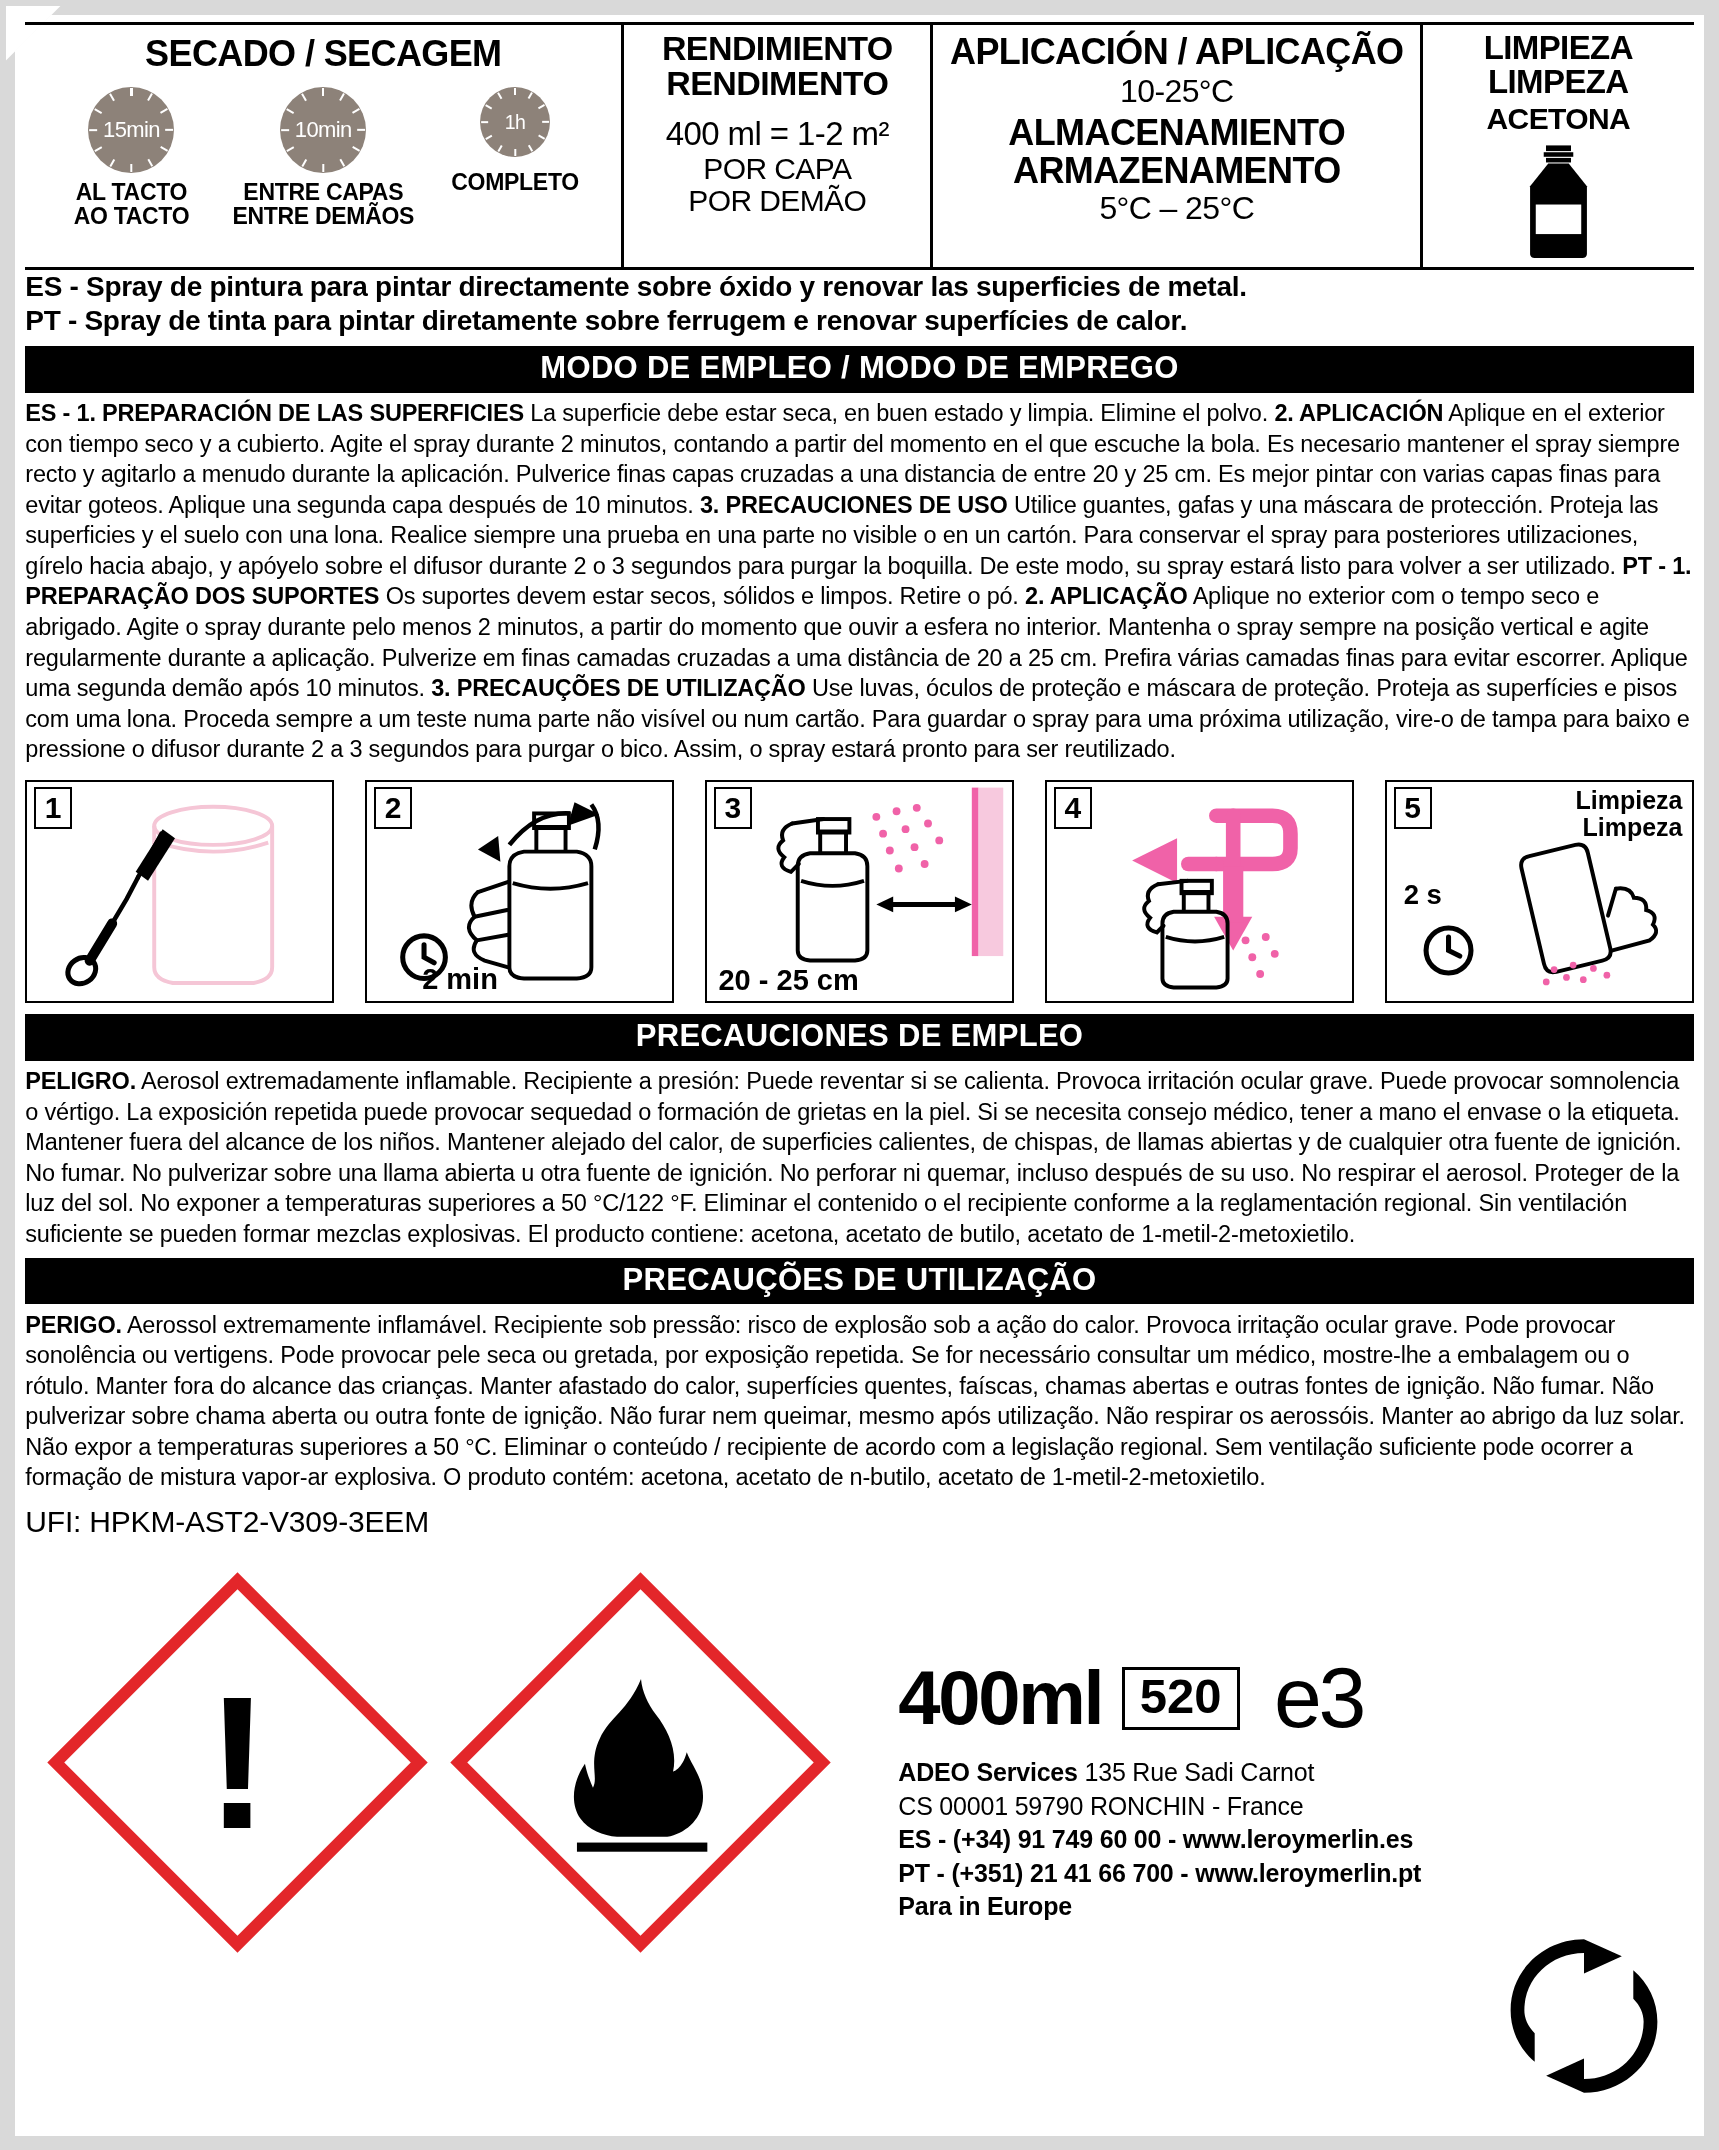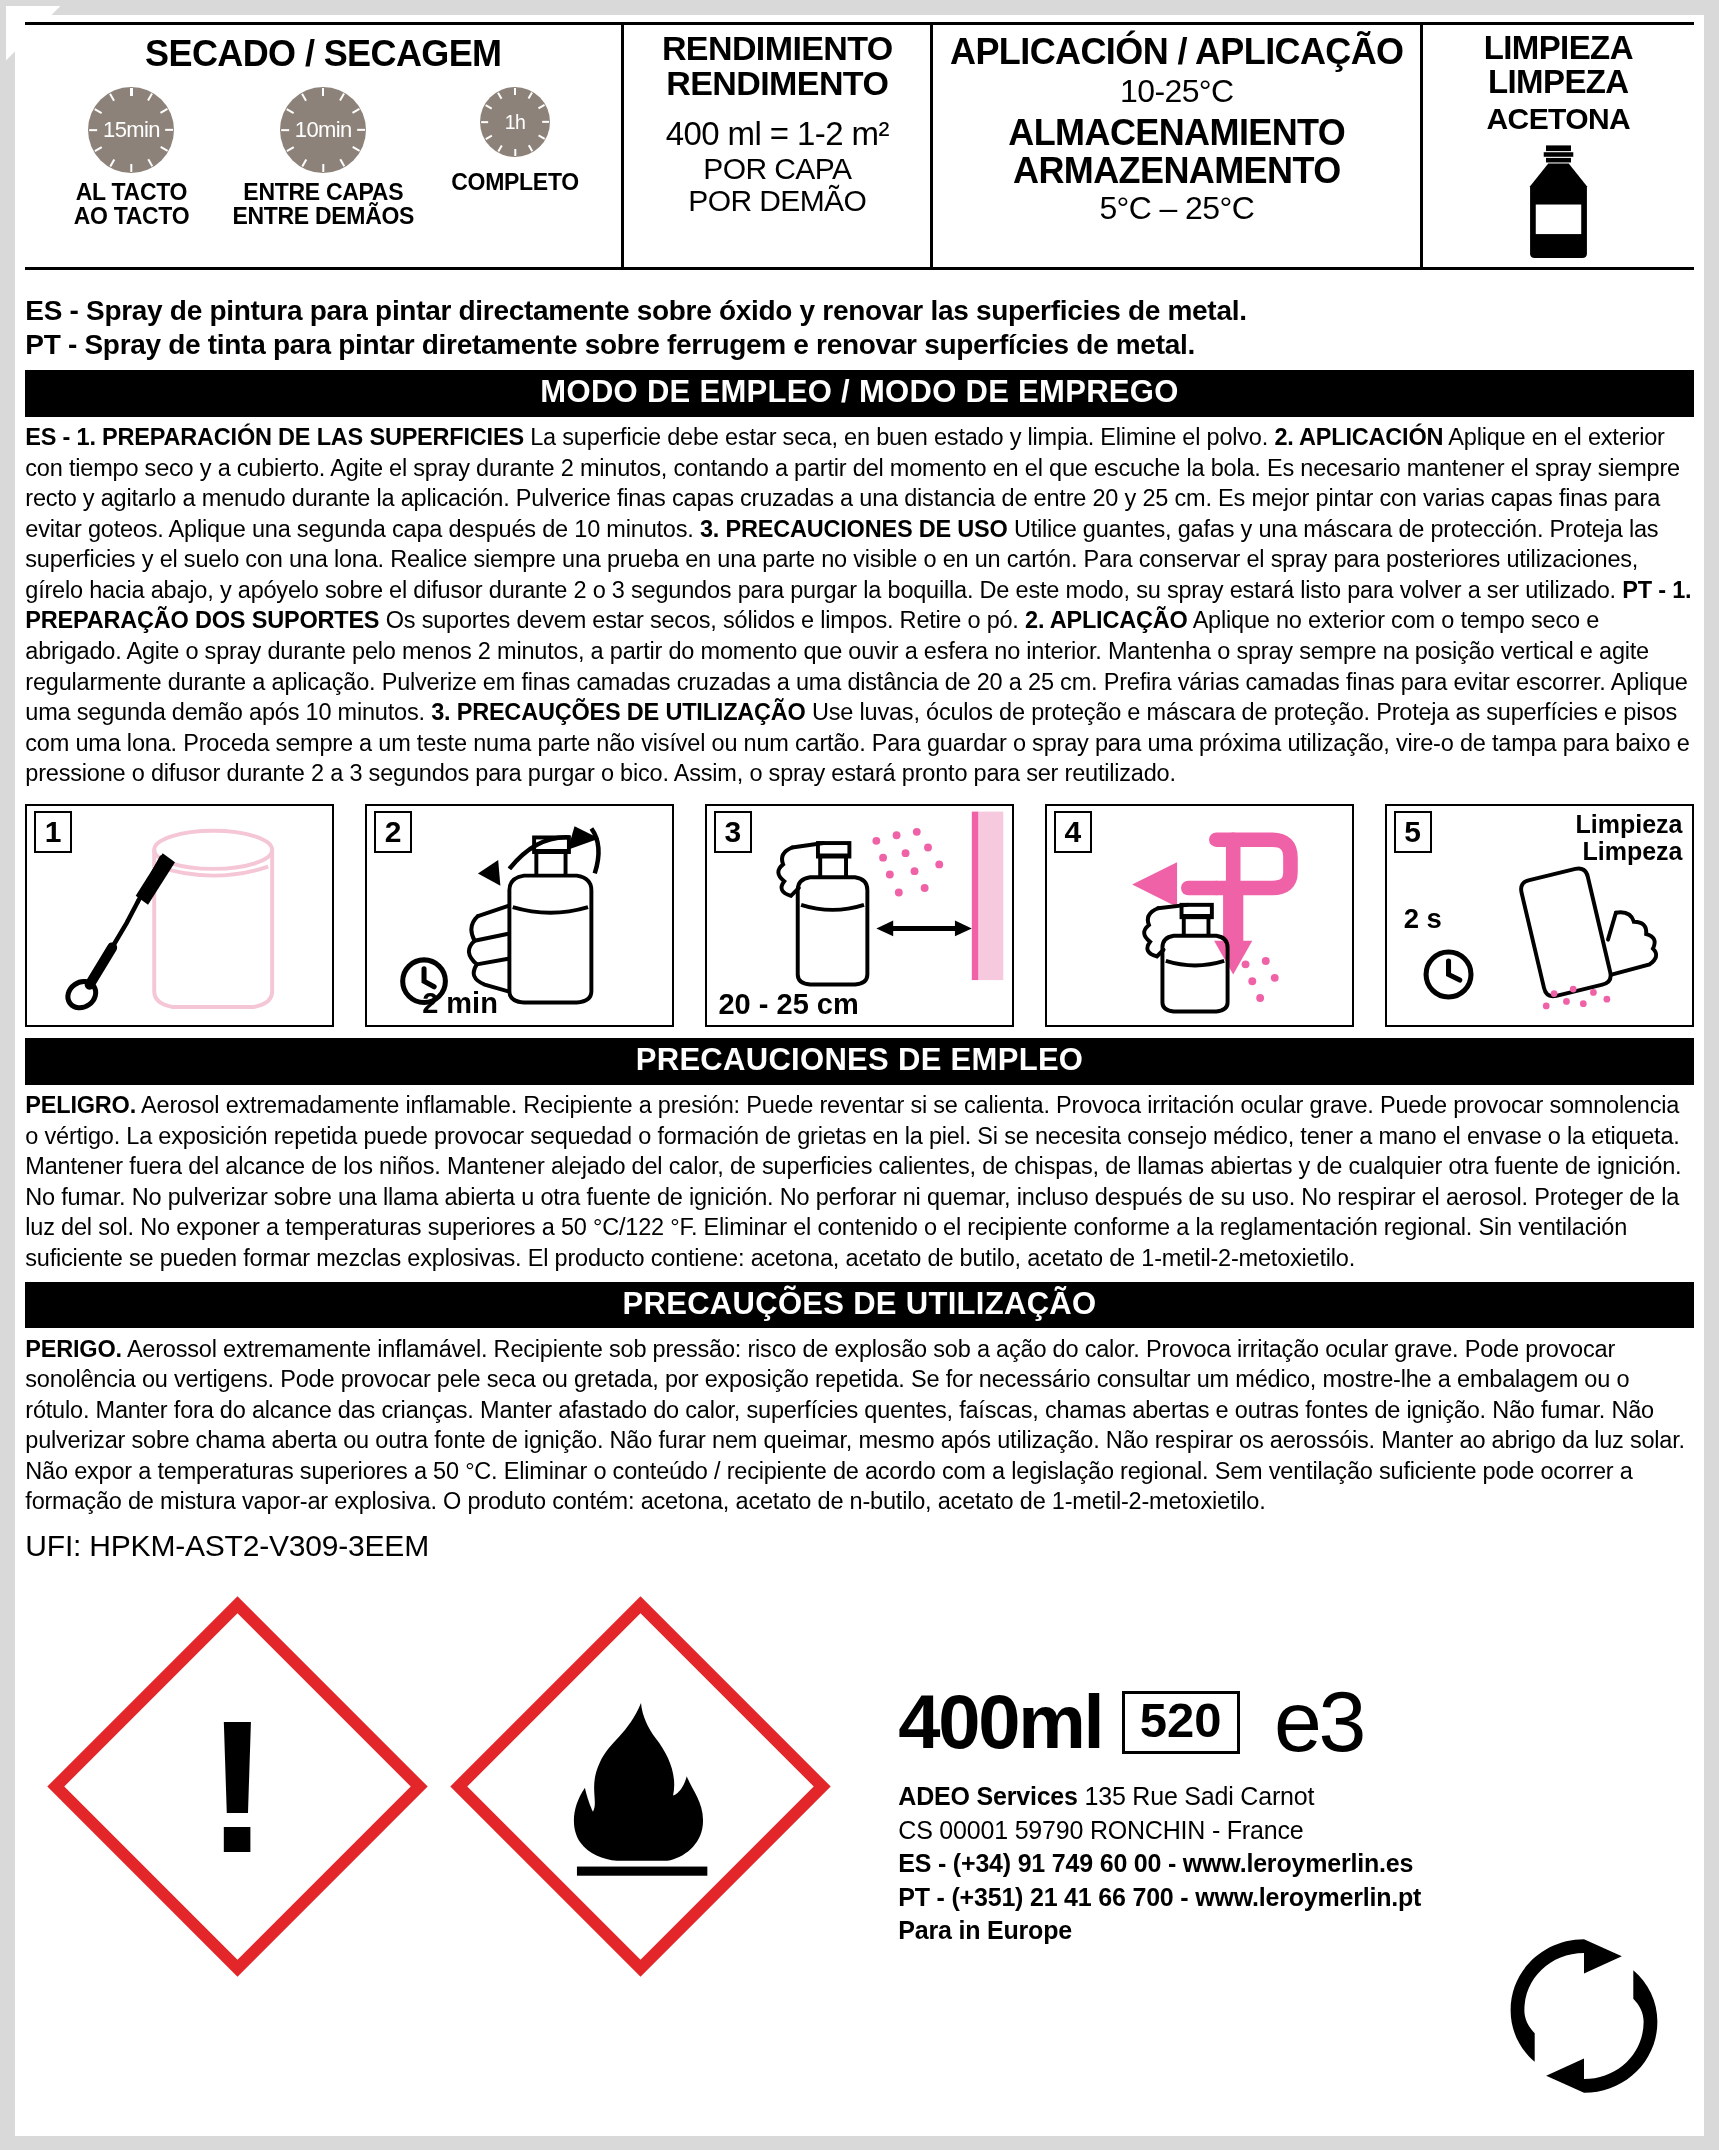--- a/index.html
+++ b/index.html
@@ -112,21 +112,21 @@
   .yield-line3 { font-size:30px; text-align:center; line-height:1.08; letter-spacing:-0.6px;}
   .app-l1 { font-weight:bold; font-size:36px; text-align:center; letter-spacing:-0.6px;}
   .app-l2 { font-size:32px; text-align:center; letter-spacing:-0.6px;}
   .app-l3 { font-weight:bold; font-size:36px; text-align:center; line-height:1.05; letter-spacing:-0.6px;}
   .app-l4 { font-size:32px; text-align:center; letter-spacing:-0.6px;}
   .clean-l { font-weight:bold; font-size:33px; text-align:center; line-height:1.05; letter-spacing:-0.6px;}
   .clean-sub { font-weight:bold; font-size:30px; text-align:center; letter-spacing:-0.6px; }
 
   
   .intro {
-    margin-top: 24px;
+    margin-top: 0;
     font-weight: bold;
     font-size: 28px;
     line-height: 1.22;
     letter-spacing: -0.3px;
   }
 
   
   .bar {
     background: #000;
     color: #fff;
@@ -347,21 +347,21 @@
           <rect x="74" y="18" width="52" height="8" fill="#000"></rect>
           <rect x="78" y="28" width="44" height="8" fill="#000"></rect>
           <path d="M82 38 L118 38 L150 78 L150 196 Q150 204 142 204 L58 204 Q50 204 50 196 L50 78 Z" fill="#000"></path>
           <rect x="60" y="110" width="80" height="52" fill="#fff"></rect>
         </svg>
       </div>
     </div>
 
     <div class="intro">
       <div>ES - Spray de pintura para pintar directamente sobre óxido y renovar las superficies de metal.</div>
-      <div>PT - Spray de tinta para pintar diretamente sobre ferrugem e renovar superfícies de metal.</div>
+      <div>PT - Spray de tinta para pintar diretamente sobre ferrugem e renovar superfícies de calor.</div>
     </div>
 
     <div class="bar">MODO DE EMPLEO / MODO DE EMPREGO</div>
     <div class="body-text"><b>ES - 1. PREPARACIÓN DE LAS SUPERFICIES</b> La superficie debe estar seca, en buen estado y limpia. Elimine el polvo. <b>2. APLICACIÓN</b> Aplique en el exterior con tiempo seco y a cubierto. Agite el spray durante 2 minutos, contando a partir del momento en el que escuche la bola. Es necesario mantener el spray siempre recto y agitarlo a menudo durante la aplicación. Pulverice finas capas cruzadas a una distancia de entre 20 y 25 cm. Es mejor pintar con varias capas finas para evitar goteos. Aplique una segunda capa después de 10 minutos. <b>3. PRECAUCIONES DE USO</b> Utilice guantes, gafas y una máscara de protección. Proteja las superficies y el suelo con una lona. Realice siempre una prueba en una parte no visible o en un cartón. Para conservar el spray para posteriores utilizaciones, gírelo hacia abajo, y apóyelo sobre el difusor durante 2 o 3 segundos para purgar la boquilla. De este modo, su spray estará listo para volver a ser utilizado. <b>PT - 1. PREPARAÇÃO DOS SUPORTES</b> Os suportes devem estar secos, sólidos e limpos. Retire o pó. <b>2. APLICAÇÃO</b> Aplique no exterior com o tempo seco e abrigado. Agite o spray durante pelo menos 2 minutos, a partir do momento que ouvir a esfera no interior. Mantenha o spray sempre na posição vertical e agite regularmente durante a aplicação. Pulverize em finas camadas cruzadas a uma distância de 20 a 25 cm. Prefira várias camadas finas para evitar escorrer. Aplique uma segunda demão após 10 minutos. <b>3. PRECAUÇÕES DE UTILIZAÇÃO</b> Use luvas, óculos de proteção e máscara de proteção. Proteja as superfícies e pisos com uma lona. Proceda sempre a um teste  numa parte não visível ou num cartão. Para guardar o spray para uma próxima utilização, vire-o de tampa para baixo e pressione o difusor durante 2 a 3 segundos para purgar o bico. Assim, o spray estará pronto para ser reutilizado.</div>
 
     <div class="steps">
 
       <div class="step">
         <div class="step-num">1</div>
         <svg viewBox="0 0 540 390">

